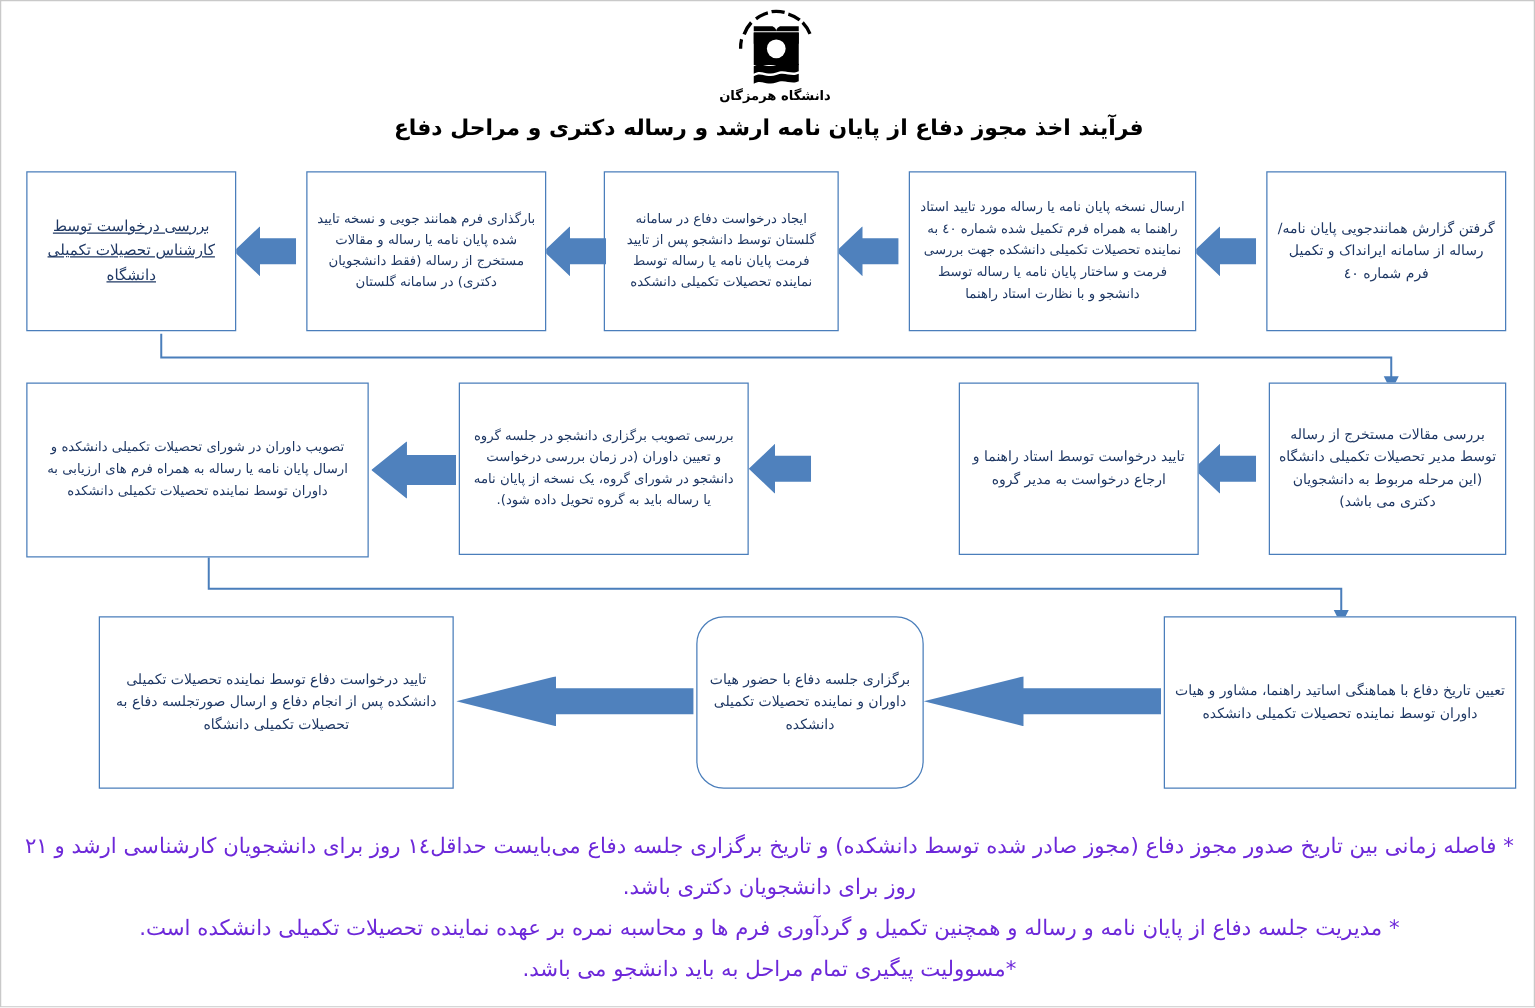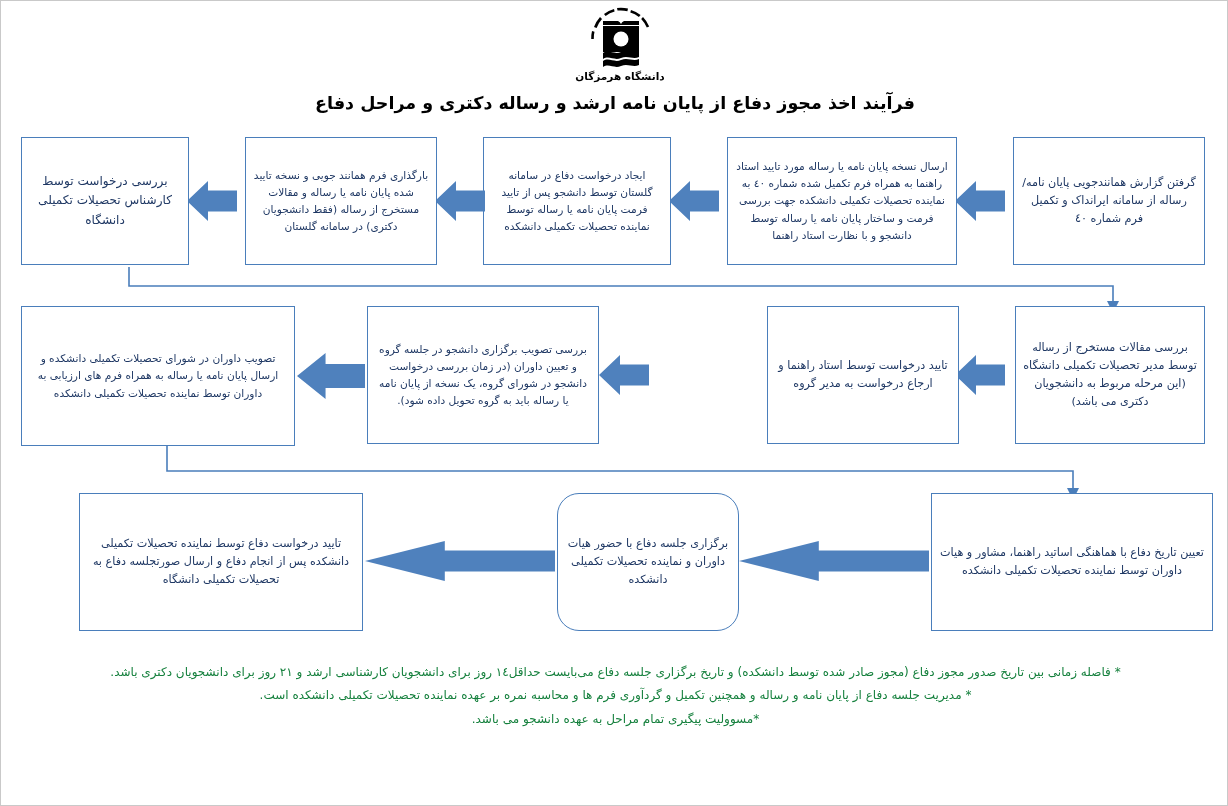--- a/index.html
+++ b/index.html
@@ -66,22 +66,22 @@
     clip-path:polygon(0% 50%, 42% 0%, 42% 24%, 100% 24%, 100% 76%, 42% 76%, 42% 100%);
   }
 
   
   .conn{position:absolute;left:0;top:0;width:1228px;height:806px;pointer-events:none;}
 
   
   .notes{
     position:absolute;left:14px;right:11px;top:660px;
     direction:rtl;
-    color:#15803d;
-    font-size:12px;
+    color:#6d28d9;
+    font-size:17px;
     line-height:1.95;
   }
   .note{display:block;}
   .note.n1{text-align:center;}
   .note.n2{text-align:center;}
   .note.n3{text-align:center;}
 </style>
 </head>
 <body>
 
@@ -142,21 +142,21 @@
   </div>
 
   <div class="arrow left" style="right:742px;top:180px;width:50px;height:40px;"></div>
 
   <div class="box f105" style="right:790px;top:136px;width:192px;height:128px;">
     <span>بارگذاری فرم همانند جویی و نسخه تایید شده پایان نامه یا رساله و مقالات مستخرج از رساله (فقط دانشجویان دکتری) در سامانه گلستان</span>
   </div>
 
   <div class="arrow left" style="right:990px;top:180px;width:50px;height:40px;"></div>
 
-  <div class="box f12" style="right:1038px;top:136px;width:168px;height:128px;">
+  <div class="box f12" style="right:1038px;top:136px;width:168px;height:128px;text-decoration:underline;">
     <span>بررسی درخواست توسط کارشناس تحصیلات تکمیلی دانشگاه</span>
   </div>
 
   <div class="box f11" style="right:22px;top:305px;width:190px;height:138px;">
     <span>بررسی مقالات مستخرج از رساله توسط مدیر تحصیلات تکمیلی دانشگاه (این مرحله مربوط به دانشجویان دکتری می باشد)</span>
   </div>
 
   <div class="arrow left" style="right:222px;top:354px;width:50px;height:40px;"></div>
 
   <div class="box f11" style="right:268px;top:305px;width:192px;height:138px;">
@@ -187,16 +187,16 @@
 
   <div class="arrow left" style="right:672px;top:540px;width:190px;height:40px;"></div>
 
   <div class="box f11" style="right:864px;top:492px;width:284px;height:138px;">
     <span>تایید درخواست دفاع توسط نماینده تحصیلات تکمیلی دانشکده پس از انجام دفاع و ارسال صورتجلسه دفاع به تحصیلات تکمیلی دانشگاه</span>
   </div>
 
   <div class="notes">
     <span class="note n1">* فاصله زمانی بین تاریخ صدور مجوز دفاع (مجوز صادر شده توسط دانشکده) و تاریخ برگزاری جلسه دفاع می‌بایست حداقل١٤ روز برای دانشجویان کارشناسی ارشد و ٢١ روز برای دانشجویان دکتری باشد.</span>
     <span class="note n2">* مدیریت جلسه دفاع از پایان نامه و رساله و همچنین تکمیل و گردآوری فرم ها و محاسبه نمره بر عهده نماینده تحصیلات تکمیلی دانشکده است.</span>
-    <span class="note n3">*مسوولیت پیگیری تمام مراحل به عهده دانشجو می باشد.</span>
+    <span class="note n3">*مسوولیت پیگیری تمام مراحل به باید دانشجو می باشد.</span>
   </div>
 
 </div>
 
 </body></html>

